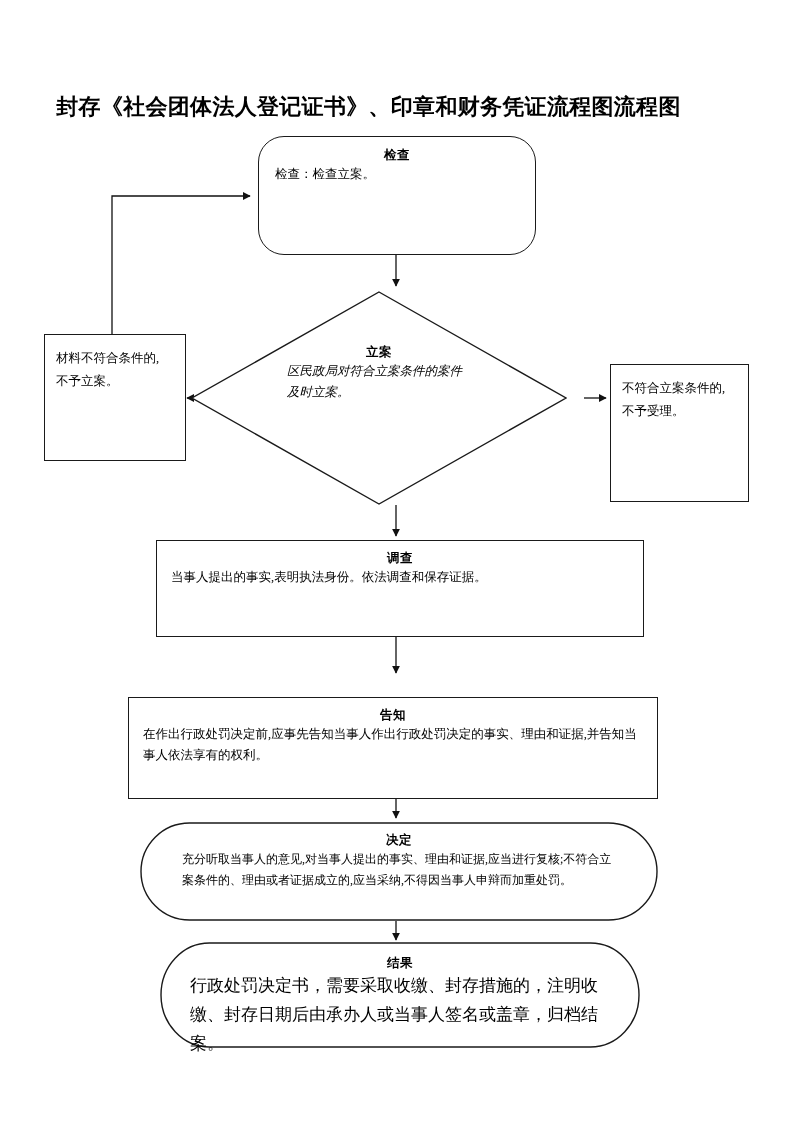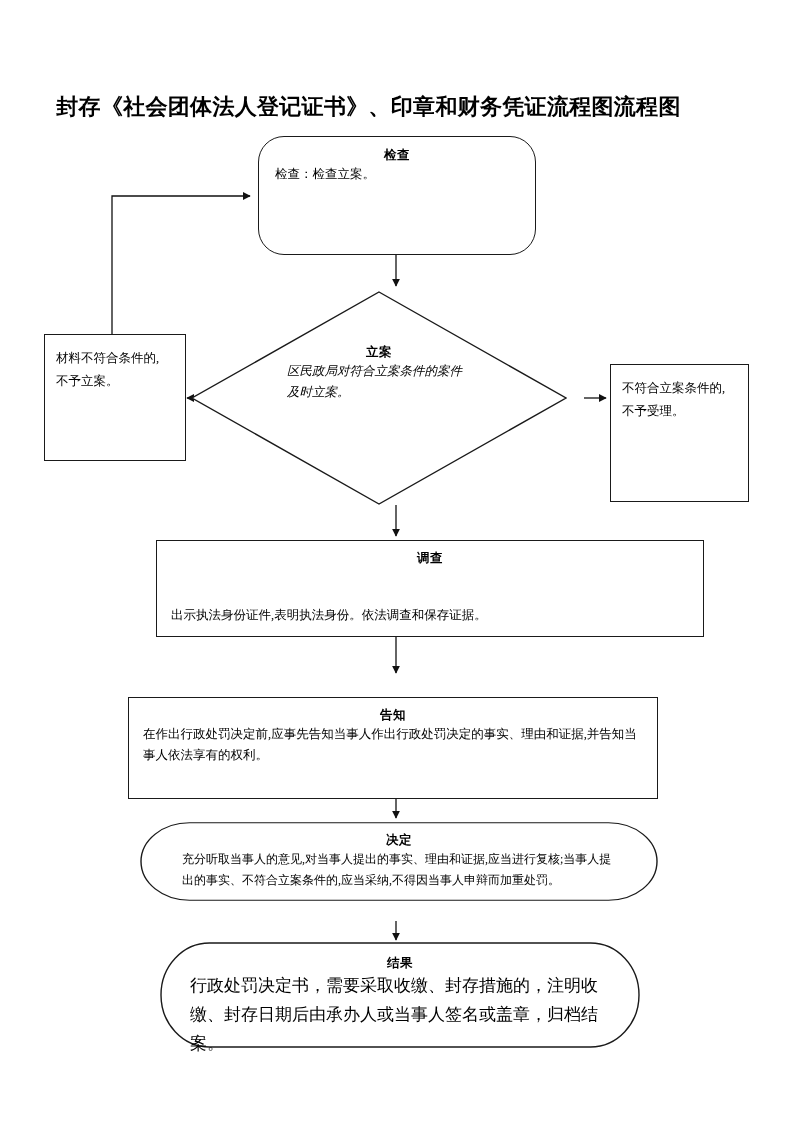--- a/index.html
+++ b/index.html
@@ -132,25 +132,24 @@
     top: 323px;
     width: 139px;
     height: 138px;
     margin-top: 41px;
   }
 
   
   #node-investigate {
     left: 156px;
     top: 540px;
-    width: 548px;
+    width: 488px;
     height: 97px;
     border: 1.1px solid #1a1a1a;
     padding: 8px 14px 0 14px;
-    gap: 38px;
   }
   #node-notify {
     left: 128px;
     top: 677px;
     width: 530px;
     height: 102px;
     border: 1.1px solid #1a1a1a;
     padding: 8px 14px 0 14px;
     margin-top: 20px;
   }
@@ -169,21 +168,21 @@
   .stadium .stadium-text {
     position: absolute;
     left: 50%;
     transform: translateX(-50%);
     text-align: center;
   }
   #node-decision {
     left: 140px;
     top: 822px;
     width: 518px;
-    height: 79px;
+    height: 99px;
   }
   #node-decision .stadium-text {
     top: 9px;
     width: 434px;
   }
   #node-decision .node-body {
     font-size: 12px;
     line-height: 1.75;
   }
   #node-result {
@@ -266,35 +265,35 @@
   <div class="node note-box" id="node-reject-material">
     <div class="node-body">材料不符合条件的, 不予立案。</div>
   </div>
 
   <div class="node note-box" id="node-reject-conditions">
     <div class="node-body">不符合立案条件的, 不予受理。</div>
   </div>
 
   <div class="node" id="node-investigate">
     <div class="node-title">调查</div>
-    <div class="node-body">出示执法身份证件,表明执法身份。依法调查和保存证据。</div>
+    <div class="node-body">当事人提出的事实,表明执法身份。依法调查和保存证据。</div>
   </div>
 
   <div class="node" id="node-notify">
     <div class="node-title">告知</div>
     <div class="node-body">在作出行政处罚决定前,应事先告知当事人作出行政处罚决定的事实、理由和证据,并告知当事人依法享有的权利。</div>
   </div>
 
   <div class="node stadium" id="node-decision">
     <svg class="stadium-shape" viewBox="0 0 518 99" preserveAspectRatio="none" xmlns="http://www.w3.org/2000/svg">
       <rect x="1" y="1" width="516" height="97" rx="48.5" ry="48.5" fill="#ffffff" stroke="#1a1a1a" stroke-width="1.4"></rect>
     </svg>
     <div class="stadium-text">
       <div class="node-title">决定</div>
-      <div class="node-body">充分听取当事人的意见,对当事人提出的事实、理由和证据,应当进行复核;当事人提出的事实、不符合立案条件的,应当采纳,不得因当事人申辩而加重处罚。</div>
+      <div class="node-body">充分听取当事人的意见,对当事人提出的事实、理由和证据,应当进行复核;不符合立案条件的、理由或者证据成立的,应当采纳,不得因当事人申辩而加重处罚。</div>
     </div>
   </div>
 
   <div class="node stadium" id="node-result">
     <svg class="stadium-shape" viewBox="0 0 480 99" preserveAspectRatio="none" xmlns="http://www.w3.org/2000/svg">
       <rect x="1" y="1" width="478" height="97" rx="48.5" ry="48.5" fill="#ffffff" stroke="#1a1a1a" stroke-width="1.4"></rect>
     </svg>
     <div class="stadium-text">
       <div class="node-title">结果</div>
       <div class="node-body">行政处罚决定书，需要采取收缴、封存措施的，注明收缴、封存日期后由承办人或当事人签名或盖章，归档结案。</div>

